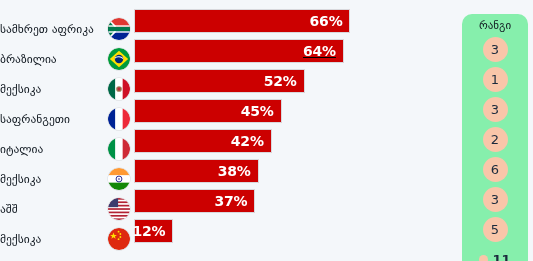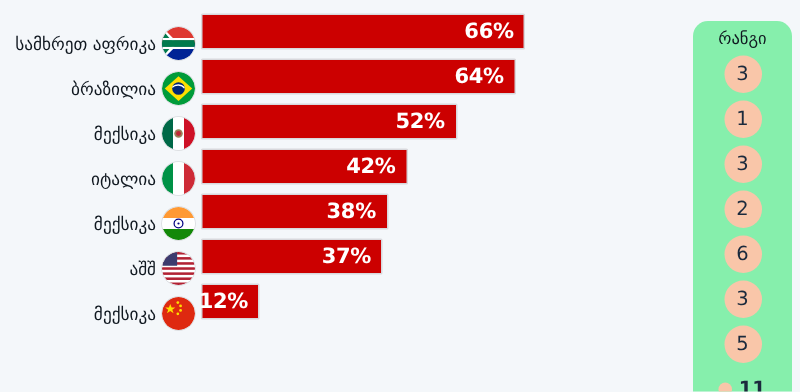--- a/index.html
+++ b/index.html
@@ -36,21 +36,20 @@
   .row {
     display: flex;
     align-items: center;
     height: 26px;
     margin-bottom: 4px;
   }
 
   .row-label {
     width: 104px;
     flex: 0 0 104px;
-    text-align: right;
     font-size: 11.5px;
     color: #101820;
     letter-spacing: 0px;
     white-space: nowrap;
     overflow: visible;
     line-height: 26px;
   }
 
   .row-flag {
     flex: 0 0 22px;
@@ -205,21 +204,21 @@
             </defs>
             <g clip-path="url(#cBR)">
               <rect width="24" height="24" fill="#009b3a"></rect>
               <polygon points="12,3 22,12 12,21 2,12" fill="#fedf00"></polygon>
               <circle cx="12" cy="12" r="4.6" fill="#002776"></circle>
               <path d="M7.6 10.4 A6.5 6.5 0 0 1 16.5 10.9 L16.2 12.1 A6.2 6.2 0 0 0 7.5 11.6 Z" fill="#fff"></path>
             </g>
           </svg>
         </div>
         <div class="bar-track">
-          <div class="bar" style="width: 64%;">
+          <div class="bar" style="width: 64%; text-decoration: underline;">
             <span class="bar-value">64%</span>
           </div>
         </div>
       </div>
       <div class="row">
         <div class="row-label">მექსიკა</div>
         <div class="row-flag">
           <svg viewBox="0 0 24 24">
             <defs>
               <clipPath id="cMX">
@@ -231,20 +230,42 @@
               <rect x="8" width="8" height="24" fill="#fff"></rect>
               <rect x="16" width="8" height="24" fill="#ce1126"></rect>
               <circle cx="12" cy="12" r="3.1" fill="#8a6a3a" opacity="0.85"></circle>
               <circle cx="12" cy="12" r="1.8" fill="#c8102e" opacity="0.8"></circle>
             </g>
           </svg>
         </div>
         <div class="bar-track">
           <div class="bar" style="width: 52%;">
             <span class="bar-value">52%</span>
+          </div>
+        </div>
+      </div>
+      <div class="row">
+        <div class="row-label">საფრანგეთი</div>
+        <div class="row-flag">
+          <svg viewBox="0 0 24 24">
+            <defs>
+              <clipPath id="cFR">
+                <circle cx="12" cy="12" r="12"></circle>
+              </clipPath>
+            </defs>
+            <g clip-path="url(#cFR)">
+              <rect width="8" height="24" fill="#002395"></rect>
+              <rect x="8" width="8" height="24" fill="#fff"></rect>
+              <rect x="16" width="8" height="24" fill="#ed2939"></rect>
+            </g>
+          </svg>
+        </div>
+        <div class="bar-track">
+          <div class="bar" style="width: 45%;">
+            <span class="bar-value">45%</span>
           </div>
         </div>
       </div>
       <div class="row">
         <div class="row-label">იტალია</div>
         <div class="row-flag">
           <svg viewBox="0 0 24 24">
             <defs>
               <clipPath id="cIT">
                 <circle cx="12" cy="12" r="12"></circle>

